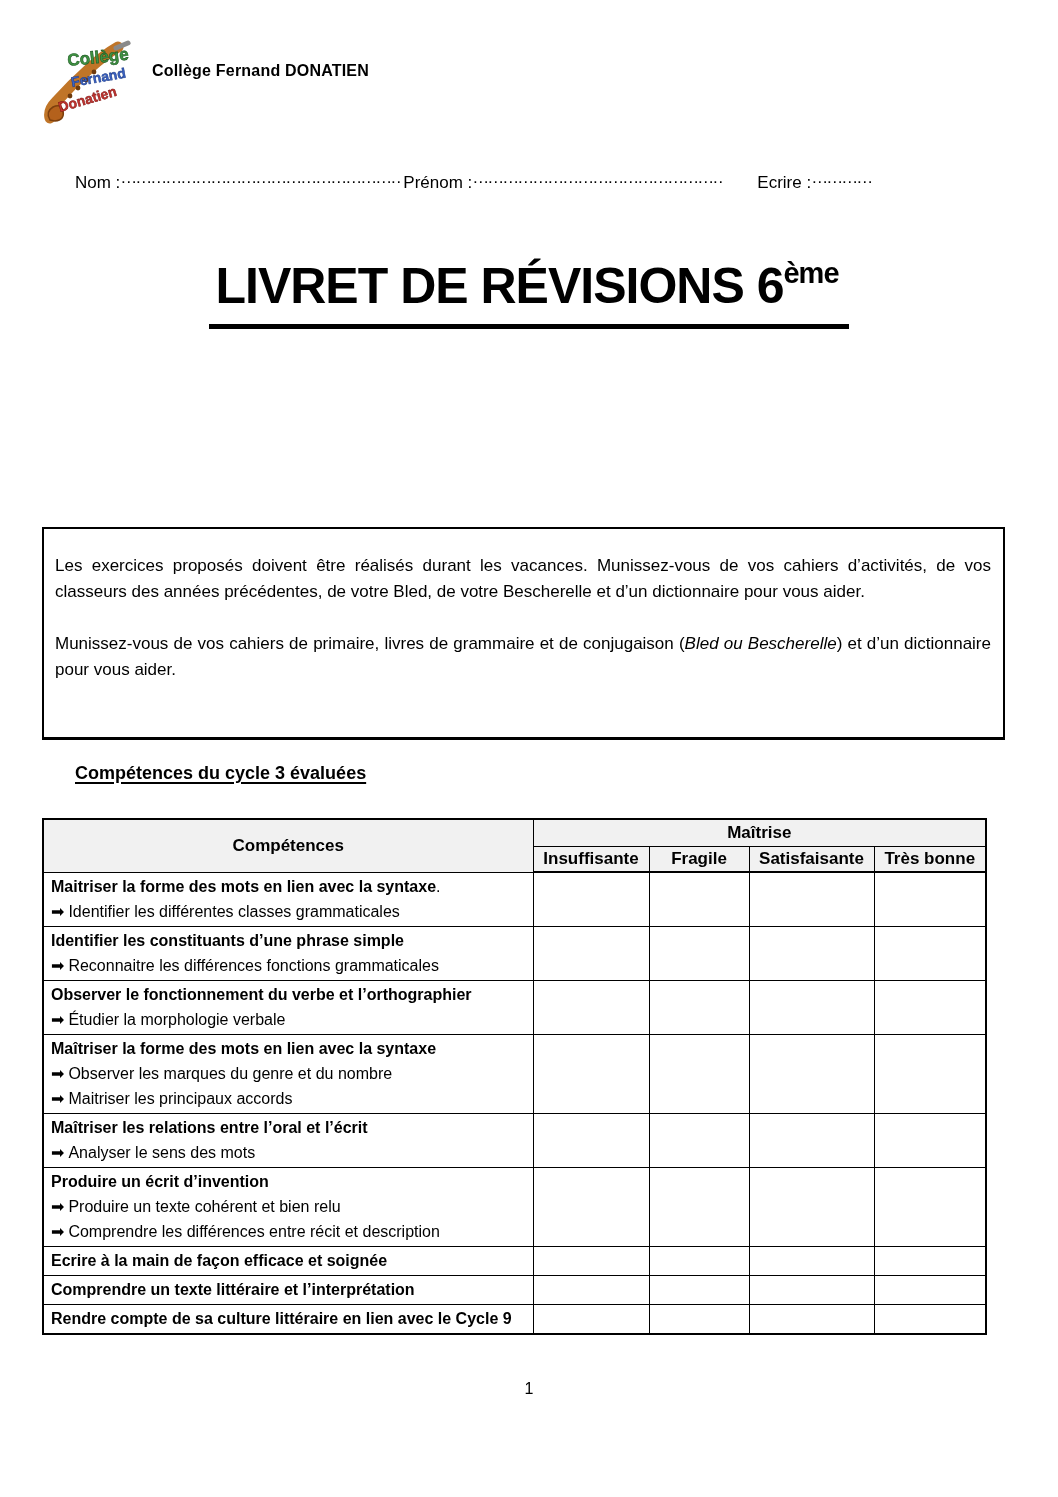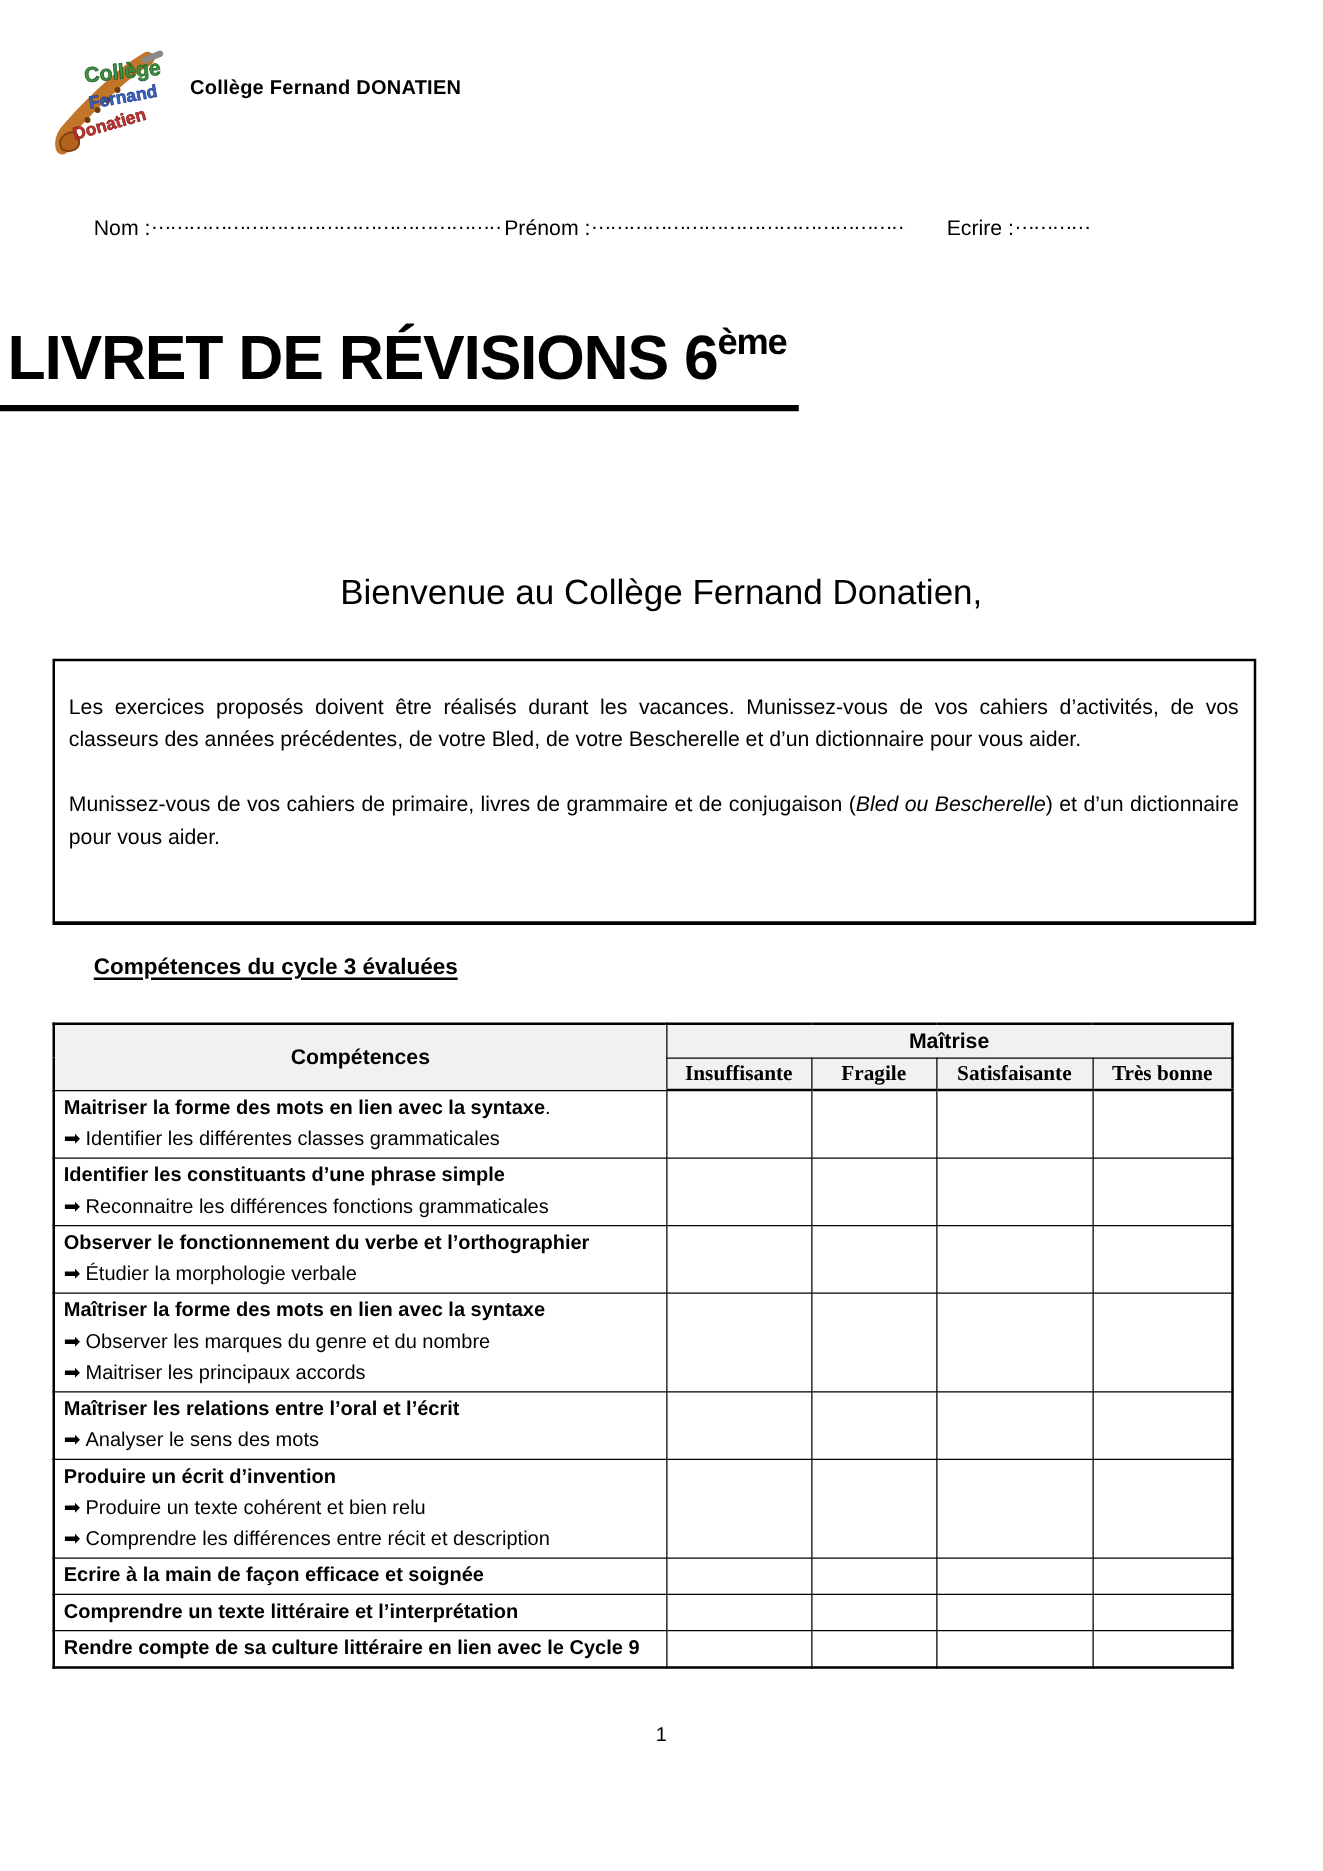--- a/index.html
+++ b/index.html
@@ -16,21 +16,21 @@
 
   
   .identity { position:absolute; left:75px; top:168px; width:860px; font-size:17px; white-space:nowrap; }
   .dots { display:inline-block; overflow:hidden; white-space:nowrap; vertical-align:baseline; letter-spacing:-2px; }
   .dots-nom { width:283px; }
   .dots-prenom { width:253px; }
   .dots-classe { width:62px; }
   .classe-group { margin-left:32px; }
 
   
-  .title-wrap { position:absolute; left:0; top:258px; width:100%; }
+  .title-wrap { position:absolute; left:0; top:258px; width:100%; text-align:center; }
   .title-wrap h1 {
     display:inline-block; font-size:50px; font-weight:bold; letter-spacing:-1px;
     line-height:1.15; border-bottom:5px solid #000; padding:0 10px 8px 6px;
   }
   .title-wrap sup { font-size:29px; vertical-align:baseline; position:relative; top:-20px; }
 
   
   .welcome { position:absolute; left:0; top:458px; width:100%; text-align:center; font-size:28px; }
 
   
@@ -52,21 +52,21 @@
   table.competences {
     position:absolute; left:42px; top:818px; width:943px;
     border-collapse:collapse; table-layout:fixed; font-size:16px;
   }
   table.competences td { border:1.5px solid #000; vertical-align:top; }
   table.competences tr.hdr td {
     background:#f1f1f1; text-align:center; vertical-align:middle;
     font-weight:bold; font-size:17px;
   }
   td.hdr-maitrise { height:27px; }
-  tr.hdr-levels td { height:26px; font-size:16px;font-family:Liberation Serif, serif; }
+  tr.hdr-levels td { height:26px; font-size:16px; }
   td.hdr-comp { font-size:17px;margin-top:48px; }
   table.competences { border:2px solid #000; }
   table.competences tr.hdr-levels td { border-bottom-width:2px; }
   td.comp-cell { padding:1px 6px 2px 7px; line-height:25px; }
   td.comp-cell .row-title { font-weight:bold; }
   td.comp-cell .row-title .title-suffix { font-weight:normal; }
   td.comp-cell.justify .row-title { text-align:justify; }
   td.level-cell { background:#fff; }
   .arrow-icon { font-weight:normal; margin-right:4px; }
 
@@ -97,21 +97,20 @@
   <div class="logo-label">Collège Fernand DONATIEN</div>
 
   <div class="identity">
     <span>Nom :</span><span class="dots dots-nom">……………………………………………………………………</span><span>Prénom :</span><span class="dots dots-prenom">…………………………………………………………………..</span><span class="classe-group"><span>Ecrire :</span><span class="dots dots-classe">…………</span></span>
   </div>
 
   <div class="title-wrap">
     <h1><span>LIVRET DE RÉVISIONS 6</span><sup>ème</sup></h1>
   </div>
 
-  <div class="welcome">Bienvenue au Collège Fernand Donatien,</div>
 
   <div class="intro-box">
     <p><span>Les exercices proposés doivent être réalisés durant les vacances. Munissez-vous de vos cahiers d’activités, de vos classeurs des années précédentes, de votre Bled, de votre Bescherelle et d’un dictionnaire pour vous aider.</span></p>
     <div class="gap"></div>
     <p><span>Munissez-vous de vos cahiers de primaire, livres de grammaire et de conjugaison (</span><i>Bled ou Bescherelle</i><span>) et d’un dictionnaire pour vous aider.</span></p>
   </div>
 
   <div class="section-heading">Compétences du cycle 3 évaluées</div>
 
   <table class="competences">

